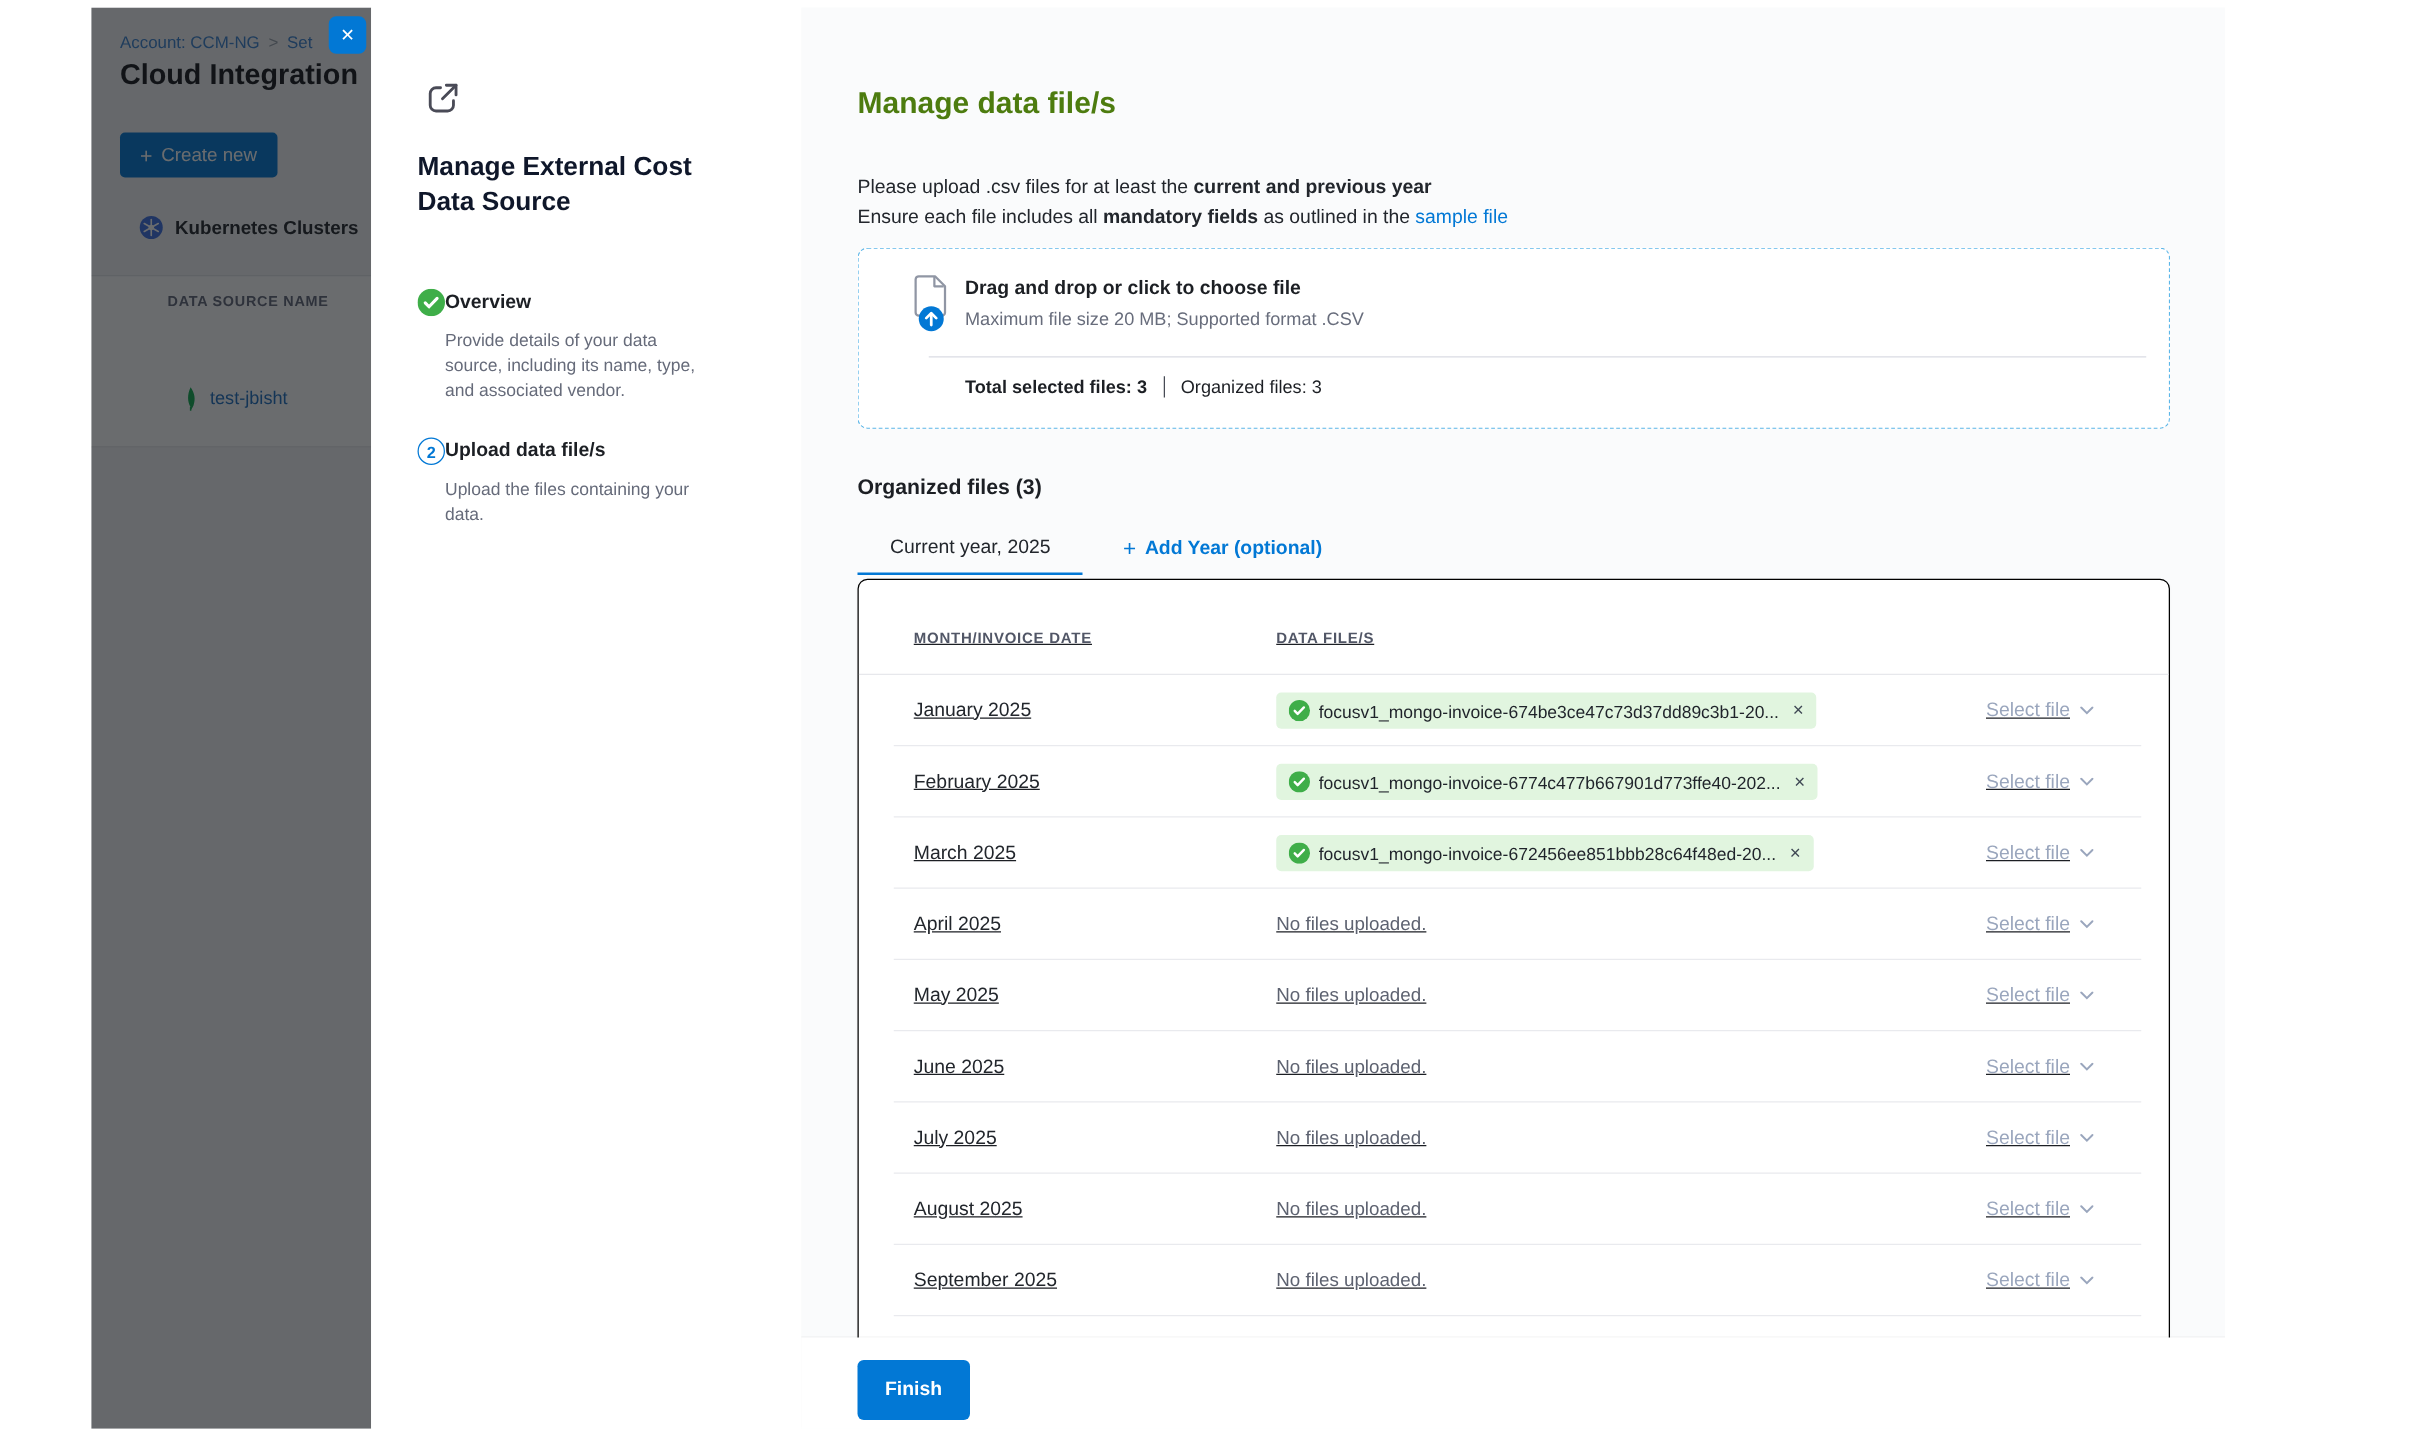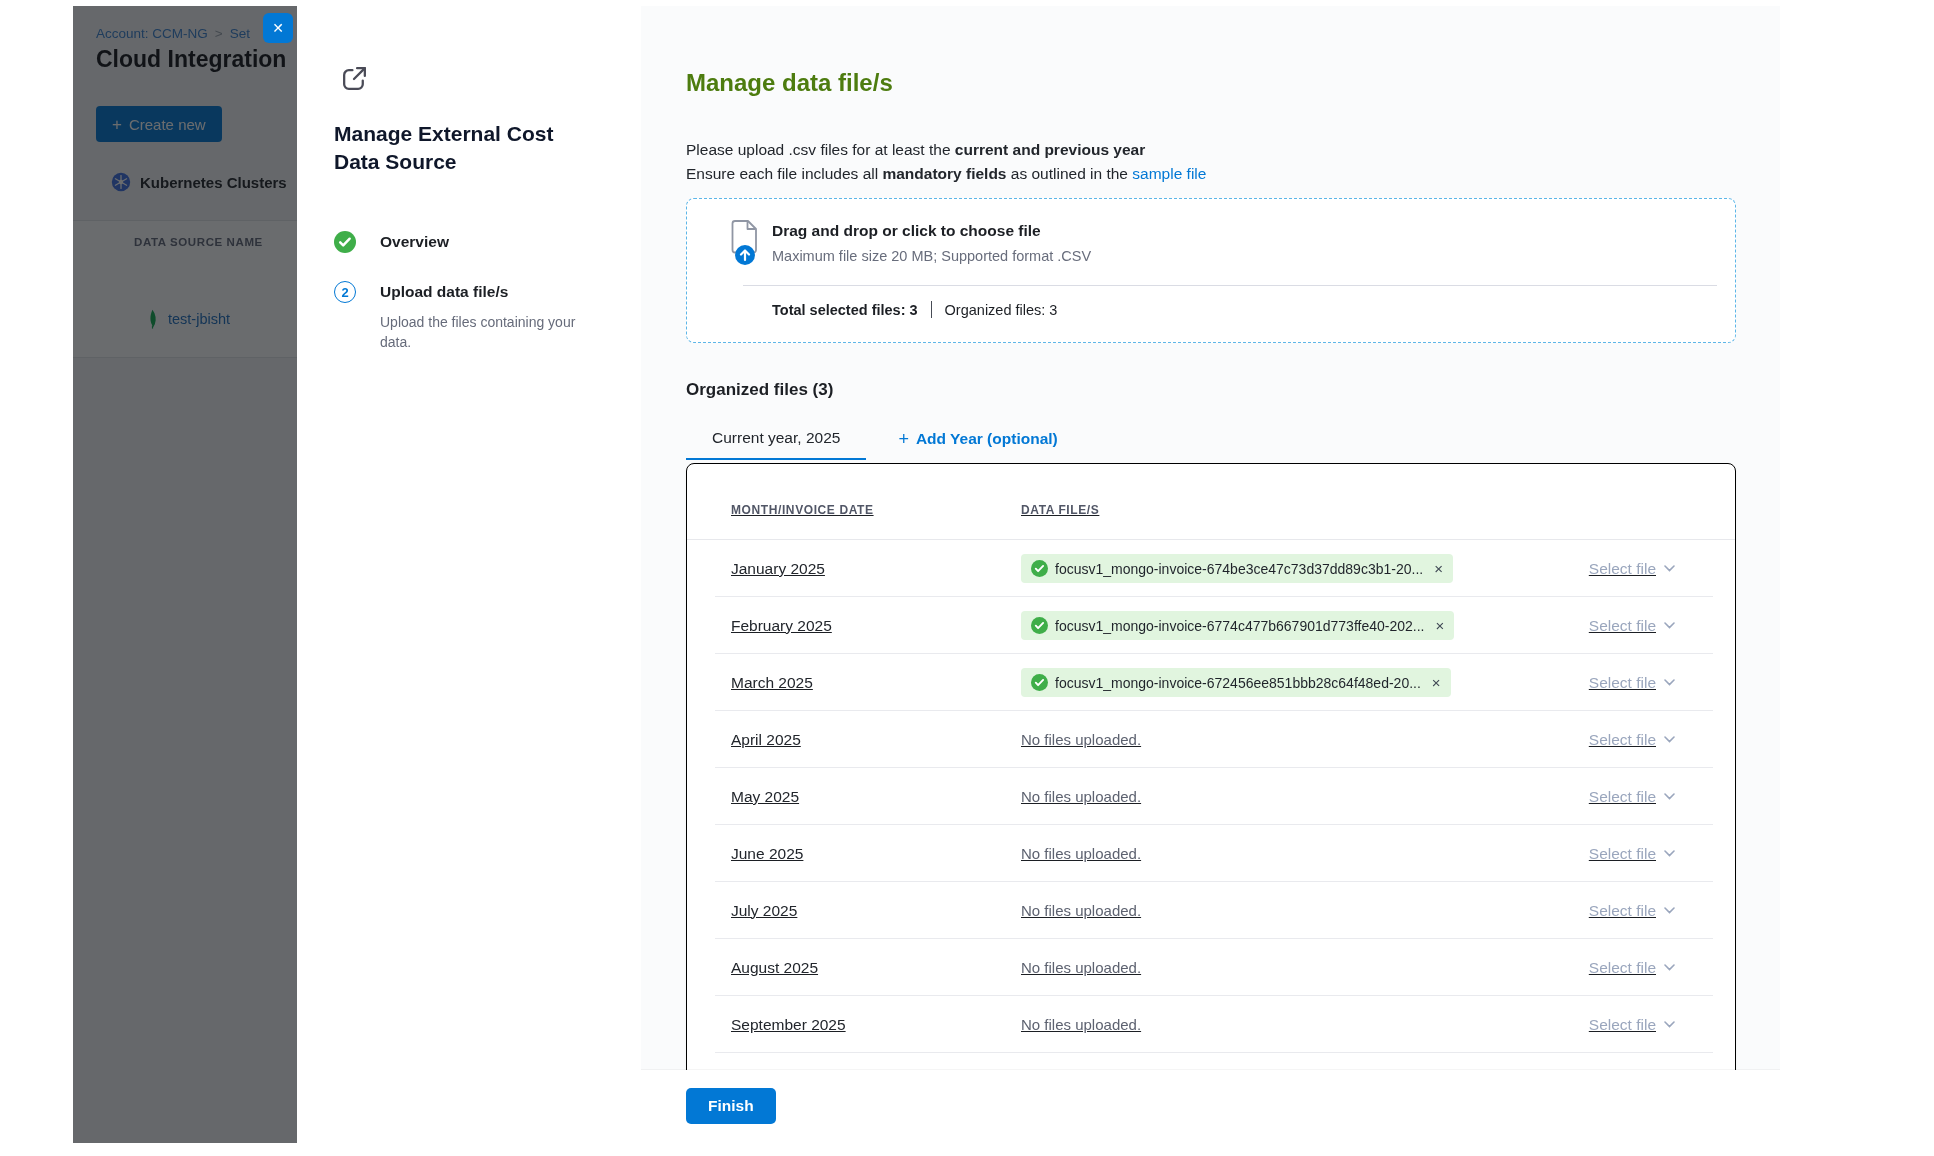--- a/index.html
+++ b/index.html
@@ -22,21 +22,21 @@
   .ds-row { position:absolute; left:73px; top:303px; display:flex; gap:9px; align-items:center; font-size:14.5px; color:#1f6fc0; cursor:pointer; }
   .overlay { position:absolute; inset:0; background:rgba(15,17,21,.62); }
 
   
   .close-btn { position:absolute; left:190px; top:7px; width:30px; height:30px; background:#0278d5; border:none; border-radius:6px; color:#fff; font-size:14px; display:flex; align-items:center; justify-content:center; cursor:pointer; z-index:6; font-family:inherit; }
 
   
   .steps { position:absolute; left:224px; top:0; width:344px; height:100%; background:#fff; padding:57px 28px 0 37px; }
   .launch-icon { margin-left:5px; display:block; }
   .wizard-title { margin-top:26px; font-size:21px; font-weight:700; line-height:28px; color:#0f172a; width:242px; }
-  .step { display:flex; gap:24px; }
+  .step { display:flex; gap:0; }
   .step1 { margin-top:55px; }
   .step2 { margin-top:28px; }
   .step-badge { width:22px; height:22px; flex:none; }
   .badge-num { width:22px; height:22px; border:1.5px solid #0278d5; border-radius:50%; color:#0278d5; font-size:13px; font-weight:600; display:flex; align-items:center; justify-content:center; }
   .step-label { font-size:15.5px; font-weight:600; color:#1c1f24; line-height:22px; }
   .step-desc { margin-top:9px; font-size:14px; line-height:20px; color:#666b7a; width:212px; }
 
   
   .main { position:absolute; left:568px; top:0; right:0; bottom:0; background:#fafbfc; }
   .main-inner { padding:46px 44px 0 45px; }
@@ -65,21 +65,21 @@
   .th { font-size:12px; font-weight:700; letter-spacing:.6px; color:#515666; }
   .trow { height:57px; padding:0 60px 0 44px; display:grid; grid-template-columns:290px 1fr auto; align-items:center; position:relative; }
   .trow::after { content:""; position:absolute; left:28px; right:22px; bottom:0; height:1px; background:#e9eaee; }
   .month { font-size:15.5px; color:#22262c; }
   .empty { font-size:15px; color:#5d6270; }
   .chip { display:inline-flex; align-items:center; gap:7px; background:#e1f5df; border-radius:4px; padding:6px 10px; font-size:14px; color:#1f232a; white-space:nowrap; }
   .chip-x { margin-left:4px; font-size:15px; color:#3f4854; cursor:pointer; line-height:1; }
   .select-btn { display:flex; align-items:center; gap:8px; background:none; border:none; font-size:15.5px; color:#9aa6bd; cursor:pointer; padding:0; font-family:inherit; white-space:nowrap; }
 
   .footer { position:absolute; left:0; right:0; bottom:0; height:73px; background:#fff; z-index:3; box-shadow:0 -1px 0 rgba(0,0,0,.04); }
-  .finish-btn { position:absolute; left:45px; top:18px; height:36px; padding:0 22px; background:#0278d5; color:#fff; border:none; border-radius:5px; font-size:15.5px; font-weight:700; cursor:pointer; font-family:inherit; }
+  .finish-btn { position:absolute; left:45px; top:18px; height:48px; padding:0 22px; background:#0278d5; color:#fff; border:none; border-radius:5px; font-size:15.5px; font-weight:700; cursor:pointer; font-family:inherit; }
 </style>
 </head>
 <body>
 
 <div class="page">
   <div class="app">
 
     <div class="bg-strip">
       <div class="breadcrumb">
         <span class="bc-link">Account: CCM-NG</span>
@@ -132,20 +132,21 @@
 
       <div class="step step1">
         <span class="step-badge">
           <svg width="22" height="22" viewBox="0 0 16 16">
             <circle cx="8" cy="8" r="8" fill="#3fae49"></circle>
             <path d="M4.5 8.2l2.2 2.3 4.7-4.9" stroke="#fff" stroke-width="1.8" fill="none" stroke-linecap="round" stroke-linejoin="round"></path>
           </svg>
         </span>
         <div>
           <div class="step-label">Overview</div>
+          <div class="step-desc">Provide details of your data source, including its name, type, and associated vendor.</div>
         </div>
       </div>
 
       <div class="step step2">
         <span class="step-badge badge-num">2</span>
         <div>
           <div class="step-label">Upload data file/s</div>
           <div class="step-desc">Upload the files containing your data.</div>
         </div>
       </div>

